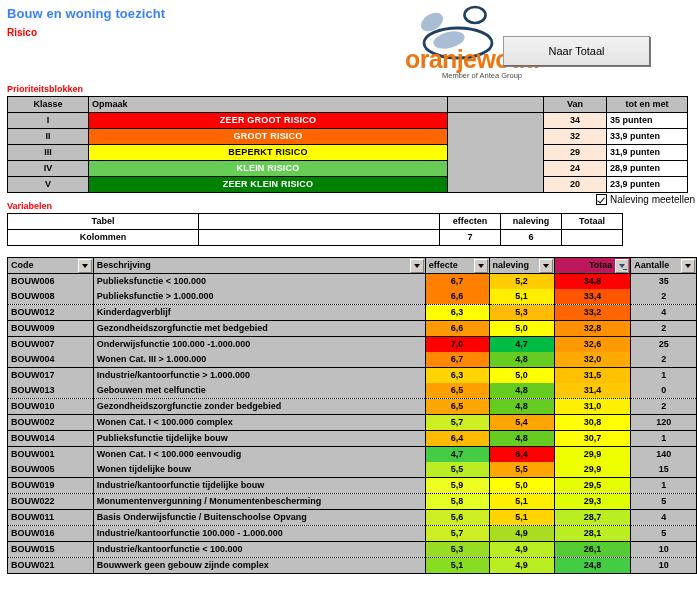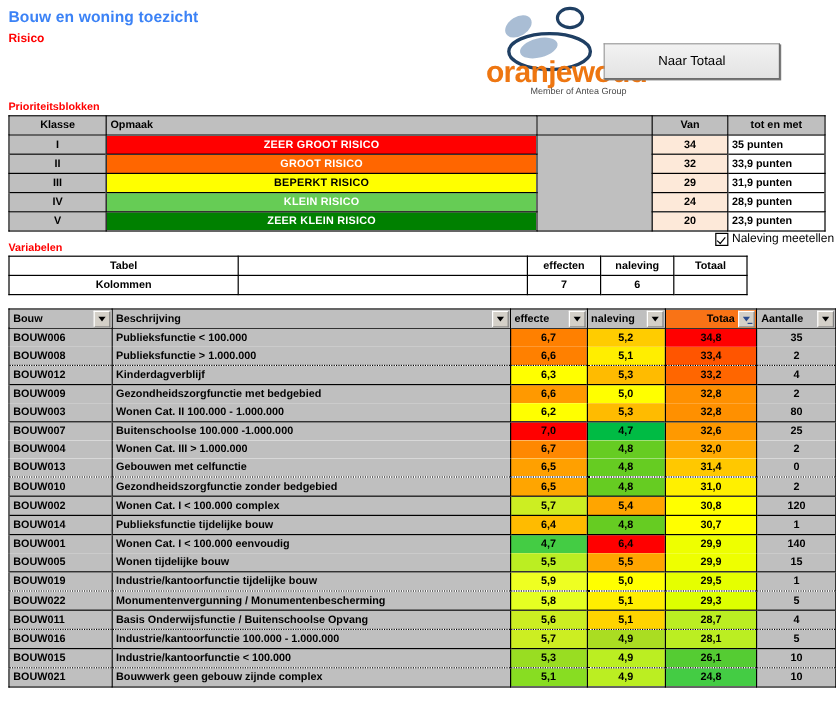--- a/index.html
+++ b/index.html
@@ -62,21 +62,21 @@
                font-size:9px;}
   #tbl-data tr.grp td{border-top:1px solid #000;}
   #tbl-data tr.dot td{border-top:1px dotted #000;}
   #tbl-data tr:last-child td{border-bottom:1px solid #000;}
   #tbl-data .c-code{width:88px;text-align:left;padding-left:3px;background:#bfbfbf;}
   #tbl-data .c-desc{width:345px;text-align:left;padding-left:3px;background:#bfbfbf;}
   #tbl-data .c-num{width:65px;}
   #tbl-data .c-tot{width:60px;}
   #tbl-data .c-aant{width:66px;background:#bfbfbf;}
   #tbl-data th.h-left{text-align:left;padding-left:3px;}
-  #tbl-data th.sorted{background:#f97316;}
+  #tbl-data th.sorted{background:#be185d;}
 
   .fbtn{position:absolute;right:1px;top:1px;width:12px;height:12px;
         background:#d4d0c8;border:1px solid #808080;border-top-color:#ffffff;border-left-color:#ffffff;
         display:flex;align-items:center;justify-content:center;}
   .fbtn .tri{width:0;height:0;border-left:3px solid transparent;border-right:3px solid transparent;border-top:4px solid #000;}
   .fbtn .tri.blue{border-top-color:#2a4b8d;}
   .fbtn .bar{position:absolute;right:1px;bottom:2px;width:4px;height:1px;background:#2a4b8d;}
 </style>
 </head>
 <body>
@@ -167,21 +167,21 @@
       <td class="nc">6</td>
       <td class="nc"></td>
     </tr>
   </tbody>
     </table>
 
   <table id="tbl-data">
     <thead>
       <tr>
         <th class="c-code h-left">
-          <span>Bouw</span>
+          <span>Code</span>
           <span class="fbtn">
               <span class="tri"></span>
             </span>
         </th>
         <th class="c-desc h-left">
           <span>Beschrijving</span>
           <span class="fbtn">
               <span class="tri"></span>
             </span>
         </th>
@@ -238,44 +238,44 @@
           <td class="c-aant">4</td>
         </tr>
         <tr class="grp">
           <td class="c-code">BOUW009</td>
           <td class="c-desc">Gezondheidszorgfunctie met bedgebied</td>
           <td class="c-num" style="background: rgb(255, 153, 0);">6,6</td>
           <td class="c-num" style="background: rgb(255, 255, 0);">5,0</td>
           <td class="c-tot" style="background: rgb(255, 144, 0);">32,8</td>
           <td class="c-aant">2</td>
         </tr>
-        <tr class="">
-          <td class="c-code">BOUW003</td>
-          <td class="c-desc">Wonen Cat. II 100.000 - 1.000.000</td>
-          <td class="c-num" style="background: rgb(255, 255, 0);">6,2</td>
-          <td class="c-num" style="background: rgb(255, 187, 0);">5,3</td>
-          <td class="c-tot" style="background: rgb(255, 144, 0);">32,8</td>
-          <td class="c-aant">80</td>
-        </tr>
         <tr class="grp">
           <td class="c-code">BOUW007</td>
-          <td class="c-desc">Buitenschoolse 100.000 -1.000.000</td>
+          <td class="c-desc">Onderwijsfunctie 100.000 -1.000.000</td>
           <td class="c-num" style="background: rgb(255, 0, 0);">7,0</td>
           <td class="c-num" style="background: rgb(0, 187, 68);">4,7</td>
           <td class="c-tot" style="background: rgb(255, 153, 0);">32,6</td>
           <td class="c-aant">25</td>
         </tr>
         <tr class="">
           <td class="c-code">BOUW004</td>
           <td class="c-desc">Wonen Cat. III &gt; 1.000.000</td>
           <td class="c-num" style="background: rgb(255, 136, 0);">6,7</td>
           <td class="c-num" style="background: rgb(102, 204, 34);">4,8</td>
           <td class="c-tot" style="background: rgb(255, 170, 0);">32,0</td>
           <td class="c-aant">2</td>
         </tr>
+        <tr class="grp">
+          <td class="c-code">BOUW017</td>
+          <td class="c-desc">Industrie/kantoorfunctie &gt; 1.000.000</td>
+          <td class="c-num" style="background: rgb(255, 212, 0);">6,3</td>
+          <td class="c-num" style="background: rgb(255, 255, 0);">5,0</td>
+          <td class="c-tot" style="background: rgb(255, 192, 0);">31,5</td>
+          <td class="c-aant">1</td>
+        </tr>
         <tr class="">
           <td class="c-code">BOUW013</td>
           <td class="c-desc">Gebouwen met celfunctie</td>
           <td class="c-num" style="background: rgb(255, 160, 0);">6,5</td>
           <td class="c-num" style="background: rgb(102, 204, 34);">4,8</td>
           <td class="c-tot" style="background: rgb(255, 200, 0);">31,4</td>
           <td class="c-aant">0</td>
         </tr>
         <tr class="dot">
           <td class="c-code">BOUW010</td>

